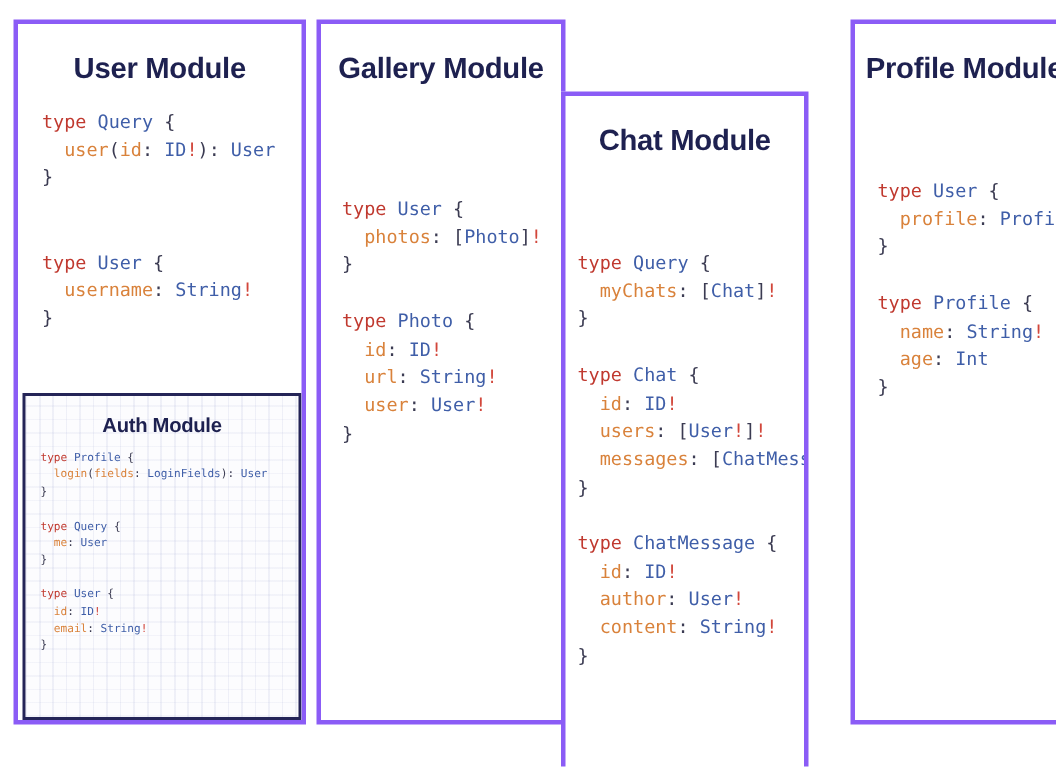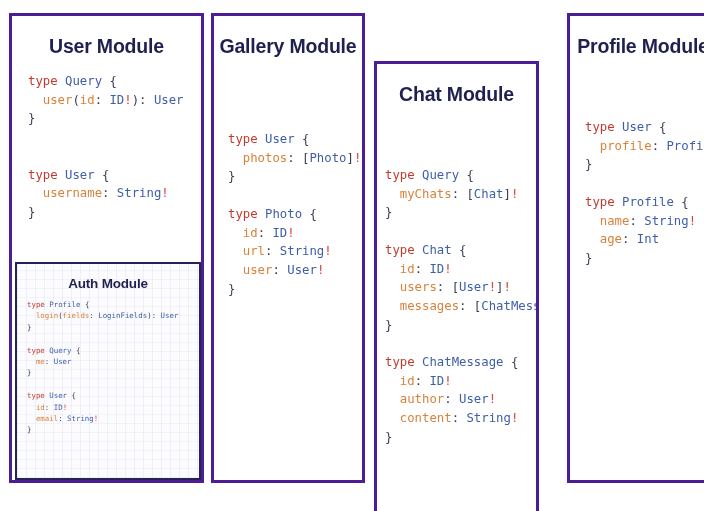--- a/index.html
+++ b/index.html
@@ -19,21 +19,21 @@
     position: absolute;
     left: 0;
     top: 0;
     width: 704px;
     height: 511px;
   }
 
   .panel {
     position: absolute;
     background: #ffffff;
-    border: 3px solid #4c1d95;
+    border: 3px solid #8b5cf6;
     box-sizing: border-box;
     overflow: hidden;
   }
 
   .panel-title {
     text-align: center;
     font-weight: bold;
     color: #1e2150;
     letter-spacing: -0.2px;
   }
@@ -54,21 +54,21 @@
 
   
   .tok-kw    { color: #c0392f; }   
   .tok-type  { color: #3f5ea8; }   
   .tok-field { color: #d9823b; }   
   .tok-punc  { color: #3b3b52; }   
   .tok-bang  { color: #d2473b; }   
 
   
   #panel-user    { left: 9px;   top: 13px; width: 195px; height: 470px; }
-  #panel-gallery { left: 211px; top: 13px; width: 154px; height: 470px; }
+  #panel-gallery { left: 211px; top: 13px; width: 166px; height: 470px; }
   #panel-chat    { left: 374px; top: 13px; width: 165px; height: 506px; margin-top: 48px; }
   #panel-profile { left: 567px; top: 13px; width: 152px; height: 470px; }
 
   #panel-user .code     { margin: 14px 0 0 16px; }
   #panel-gallery .code  { margin: 72px 0 0 14px; }
   #panel-chat .code     { margin: 60px 0 0 8px; }
   #panel-profile .code  { margin: 60px 0 0 15px; }
 
   
   #panel-auth {

